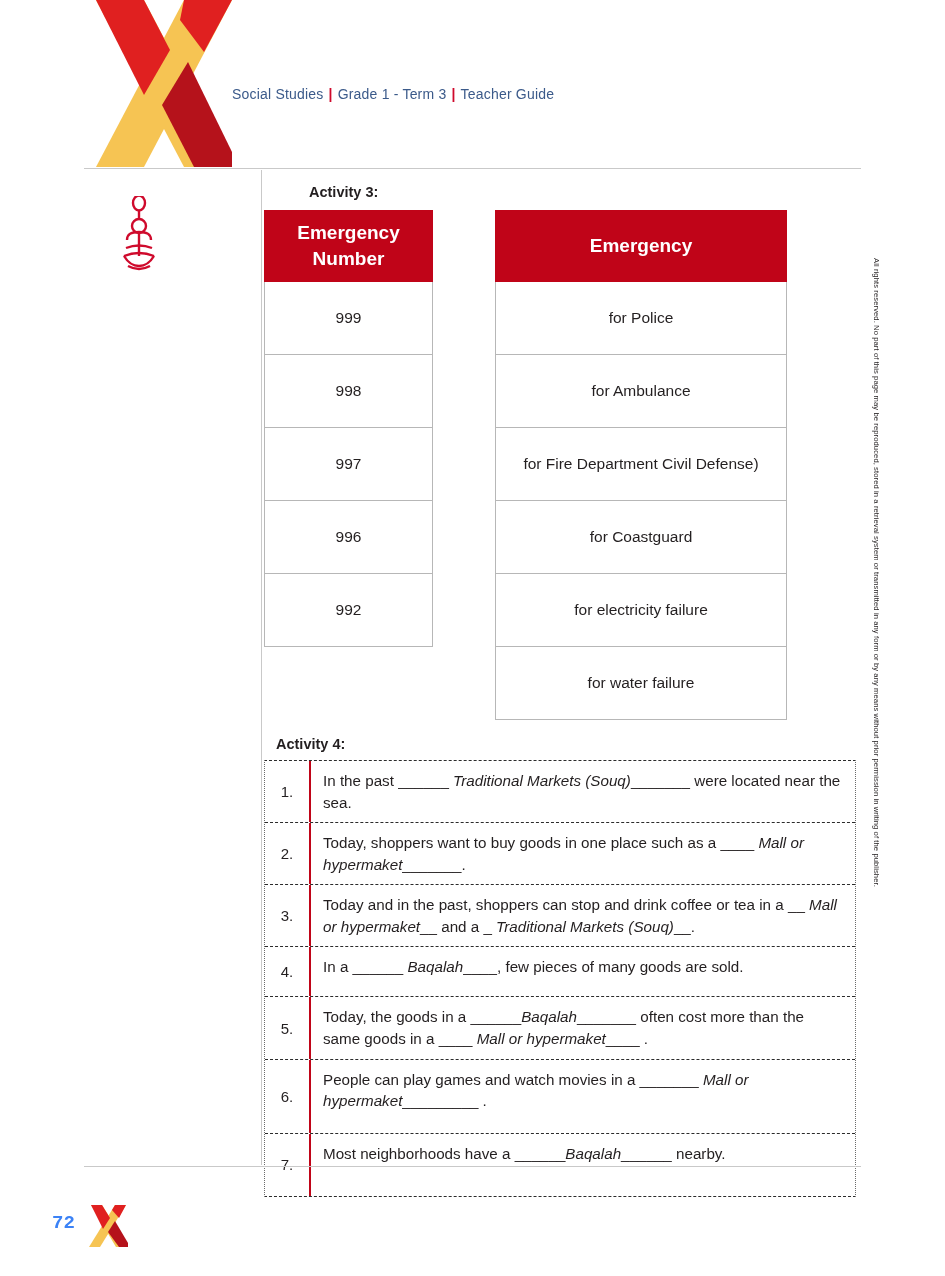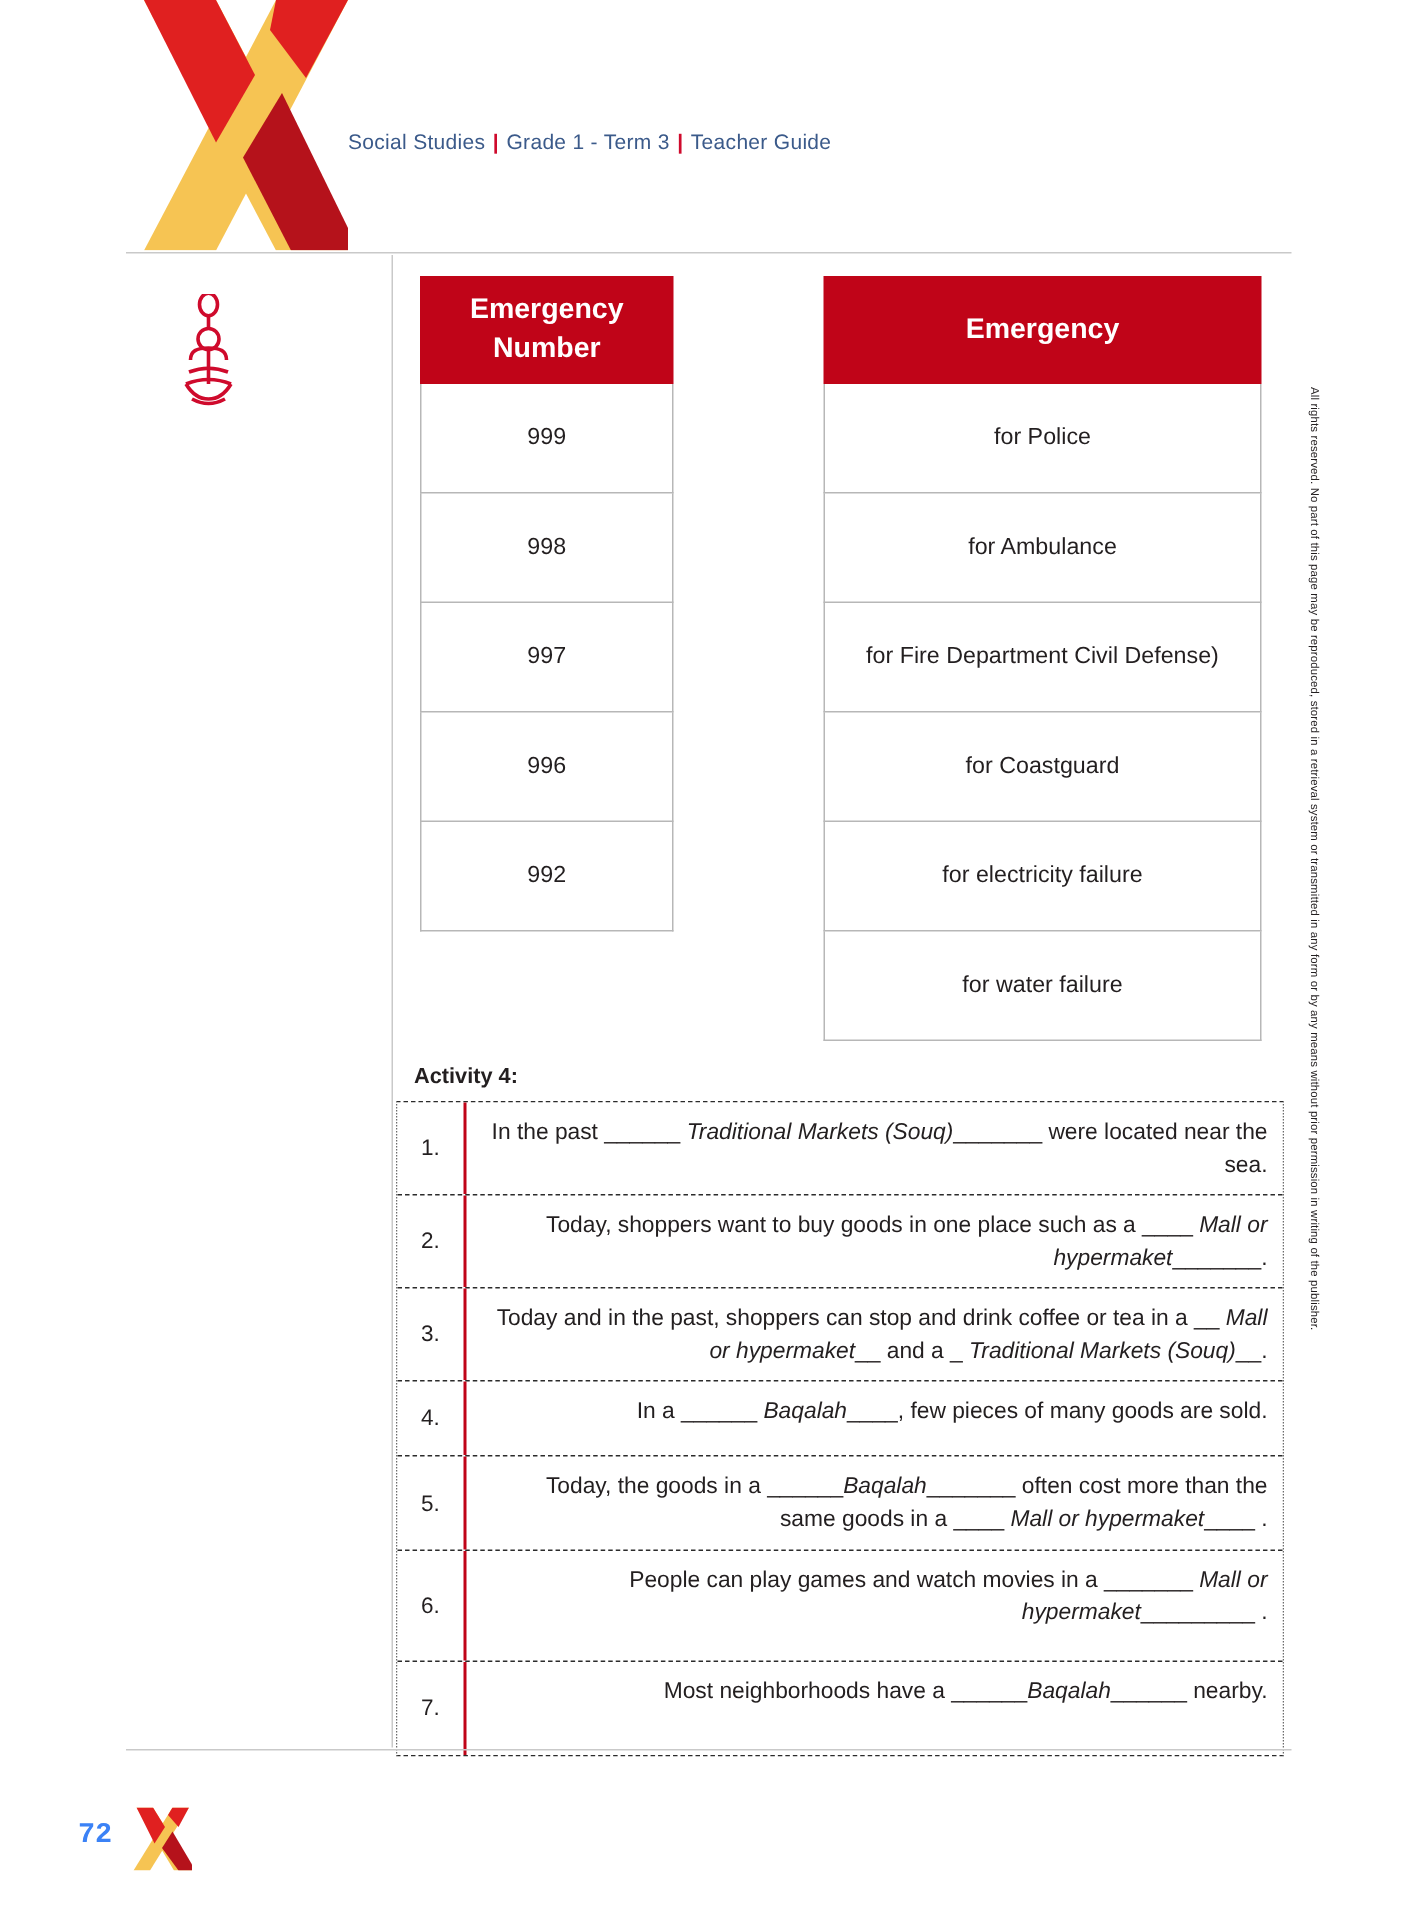--- a/index.html
+++ b/index.html
@@ -101,23 +101,23 @@
     font-weight: bold;
     font-size: 14.5px;
     color: #231f20;
     margin-left: 47px;
     margin-bottom: 10px;
   }
 
   
   .emerg-wrap {
     position: relative;
-    margin-left: 18px;
-    display: flex;
-    gap: 100px;
+    margin-left: 2px;
+    display: flex;
+    gap: 62px;
   }
   .col-num { width: 169px; }
   .col-desc { width: 292px; }
 
   .emerg-head {
     background: #c00418;
     color: #ffffff;
     font-weight: bold;
     font-size: 19px;
     text-align: center;
@@ -174,21 +174,20 @@
     font-size: 15px;
     color: #231f20;
     border-right: 2px solid #c00418;
   }
   .a4-text {
     flex: 1;
     padding: 9px 10px 9px 12px;
     font-size: 15.2px;
     line-height: 1.42;
     color: #231f20;
-    text-align: right;
   }
   .a4-text i { font-style: italic; }
   .row-tall { min-height: 62px; }
   .row-vtall { min-height: 74px; }
 
   
   .footer-rule {
     position: absolute;
     left: 84px;
     top: 1166px;
@@ -246,20 +245,21 @@
       <path d="M24 70 Q35 76 46 70"></path>
     </svg>
   </div>
 </div>
 <div class="vdivider"></div>
 
 <div class="copyright">All rights reserved. No part of this page may be reproduced, stored in a retrieval system or transmitted in any form or by any means without prior permission in writing of the publisher.</div>
 
 <div class="content">
 
+  <div class="activity-label">Activity 3:</div>
 
   <div class="emerg-wrap">
     <div class="col-num">
       <div class="emerg-head">
         <div>
           <div>Emergency</div>
           <div>Number</div>
         </div>
       </div>
       <div class="emerg-cell">999</div>

